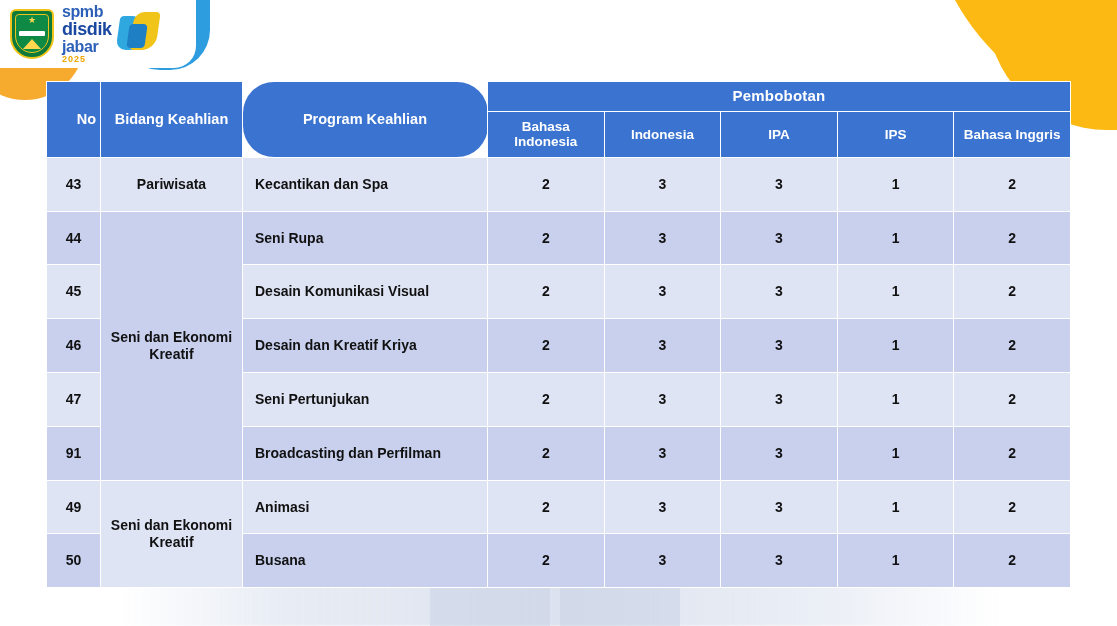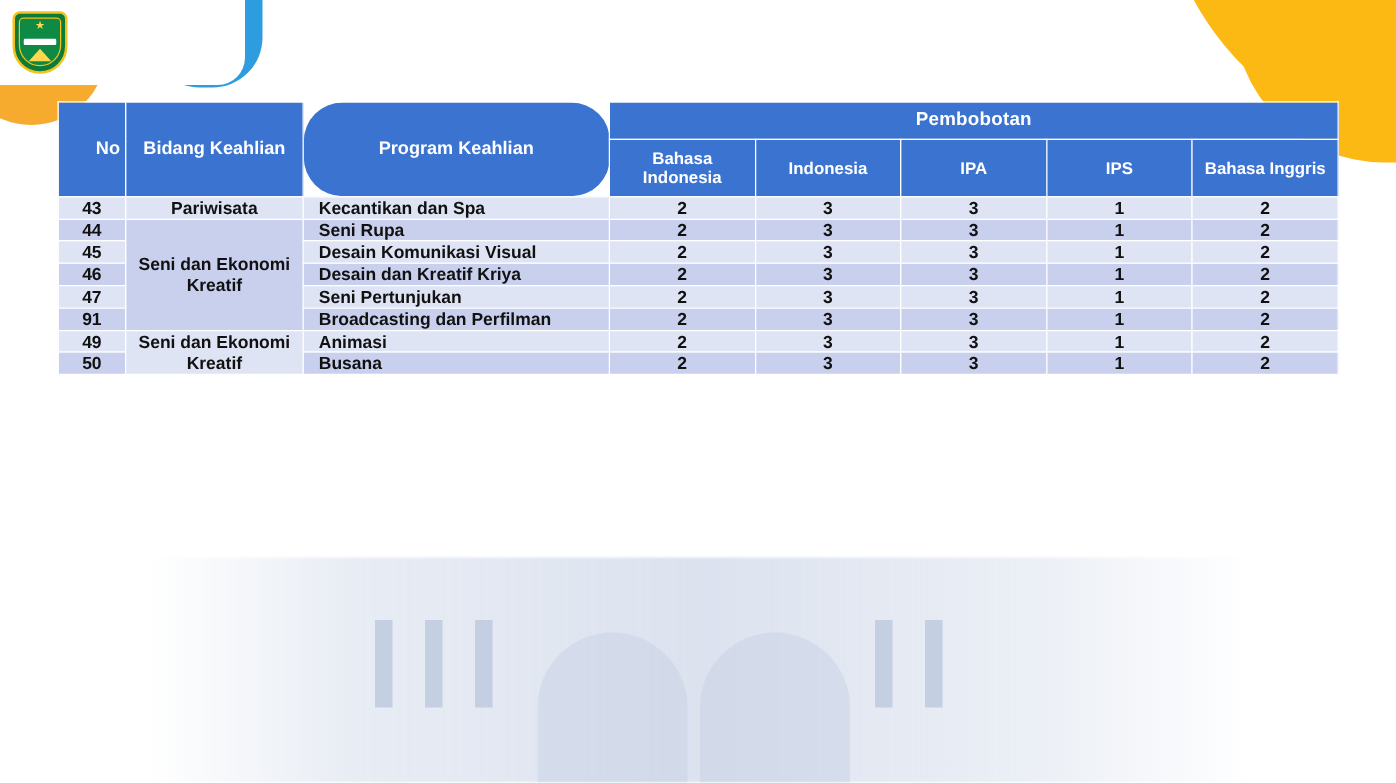--- a/index.html
+++ b/index.html
@@ -245,21 +245,21 @@
   th.col-bind { width: 172px; }
   th.col-mtk { width: 128px; }
   th.col-ipa { width: 60px; }
   th.col-ips { width: 58px; }
   th.col-bing { width: 166px; }
 
   tbody td {
     font-size: 14px;
     font-weight: 700;
     color: #111111;
-    padding: 0 6px;
+    padding: 18px 6px;
     text-align: center;
     line-height: 1.2;
   }
   tbody td.left {
     text-align: left;
     padding-left: 12px;
     margin-left: 10px;
   }
   tbody tr.r-light td { background: #dfe4f4; }
   tbody tr.r-dark  td { background: #c8d0ee; }
@@ -293,20 +293,33 @@
 </div>
 
 <div class="logo-card">
   <div class="jabar-seal">
     <div class="shield"></div>
     <div class="inner"></div>
     <div class="star">★</div>
     <div class="bar"></div>
     <div class="tri"></div>
   </div>
+  <div class="spmb-logo">
+    <div class="spmb-text">
+      <div class="l1">spmb</div>
+      <div class="l2">disdik</div>
+      <div class="l3">jabar</div>
+      <div class="l4">2025</div>
+    </div>
+    <div class="spmb-mark">
+      <div class="m1"></div>
+      <div class="m2"></div>
+      <div class="m3"></div>
+    </div>
+  </div>
 </div>
 
 <div class="table-wrap">
   <table class="weights">
     <thead>
       <tr>
         <th class="col-no" rowspan="2">No</th>
         <th class="col-bidang" rowspan="2">Bidang Keahlian</th>
         <th class="col-program" rowspan="2">Program Keahlian</th>
         <th class="pembobotan-head" colspan="5">Pembobotan</th>

